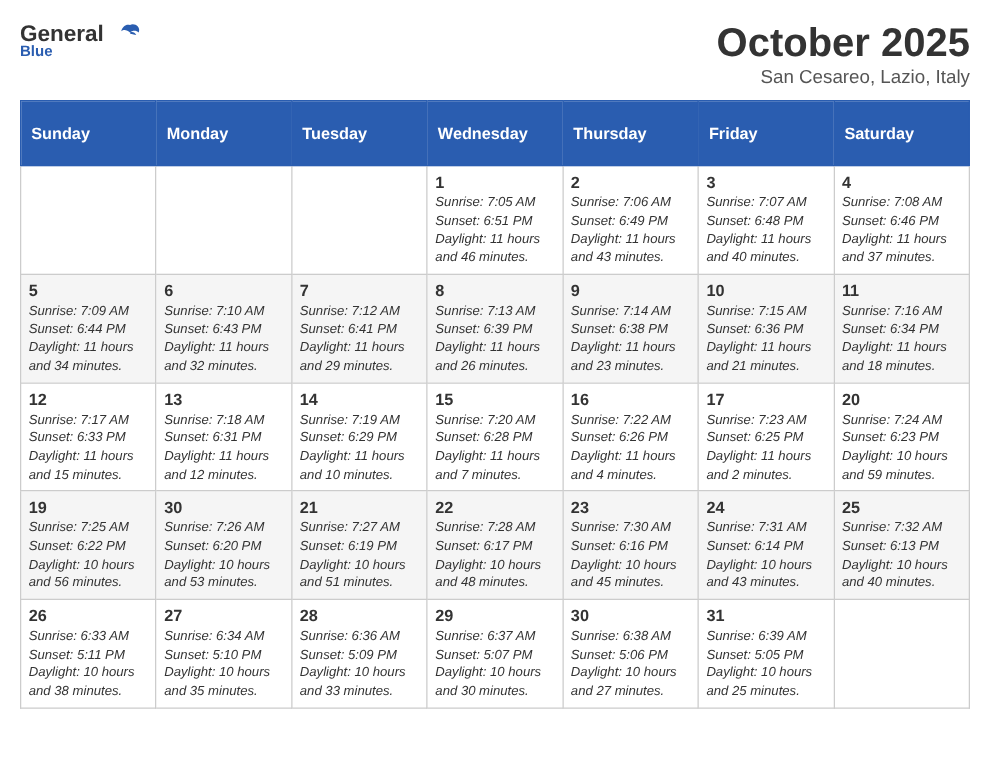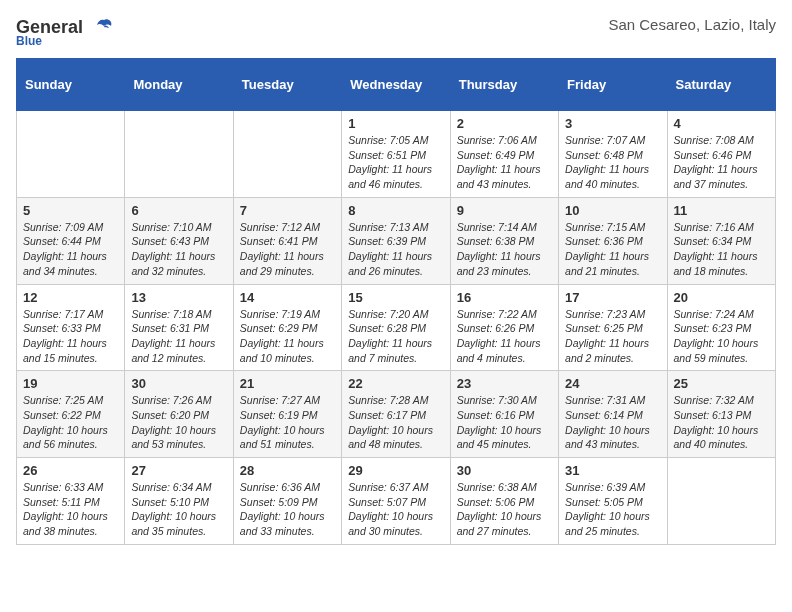--- a/index.html
+++ b/index.html
@@ -90,20 +90,21 @@
     <div class="logo-line">
       <span style="font-size:18px;font-weight:bold;color:#333;">General</span>
       <svg width="22" height="22" viewBox="0 0 22 22">
         <path d="M11 4 C14 2, 20 5, 18 10 C16 8, 13 8, 11 10 C9 8, 6 7, 4 9 C5 5, 8 3, 11 4Z" fill="#2a5db0"></path>
         <path d="M11 10 C13 9, 15 10, 16 12 C13 11, 11 12, 11 10Z" fill="#2a5db0"></path>
       </svg>
     </div>
     <span style="font-size:12px;font-weight:bold;color:#2a5db0;margin-top:-4px;margin-left:0;">Blue</span>
   </div>
   <div class="title-section">
+    <div class="month-title">October 2025</div>
     <div class="location">San Cesareo, Lazio, Italy</div>
   </div>
 </div>
 
 <table class="calendar">
   <thead>
     <tr>
       <th>Sunday</th>
       <th>Monday</th>
       <th>Tuesday</th>

